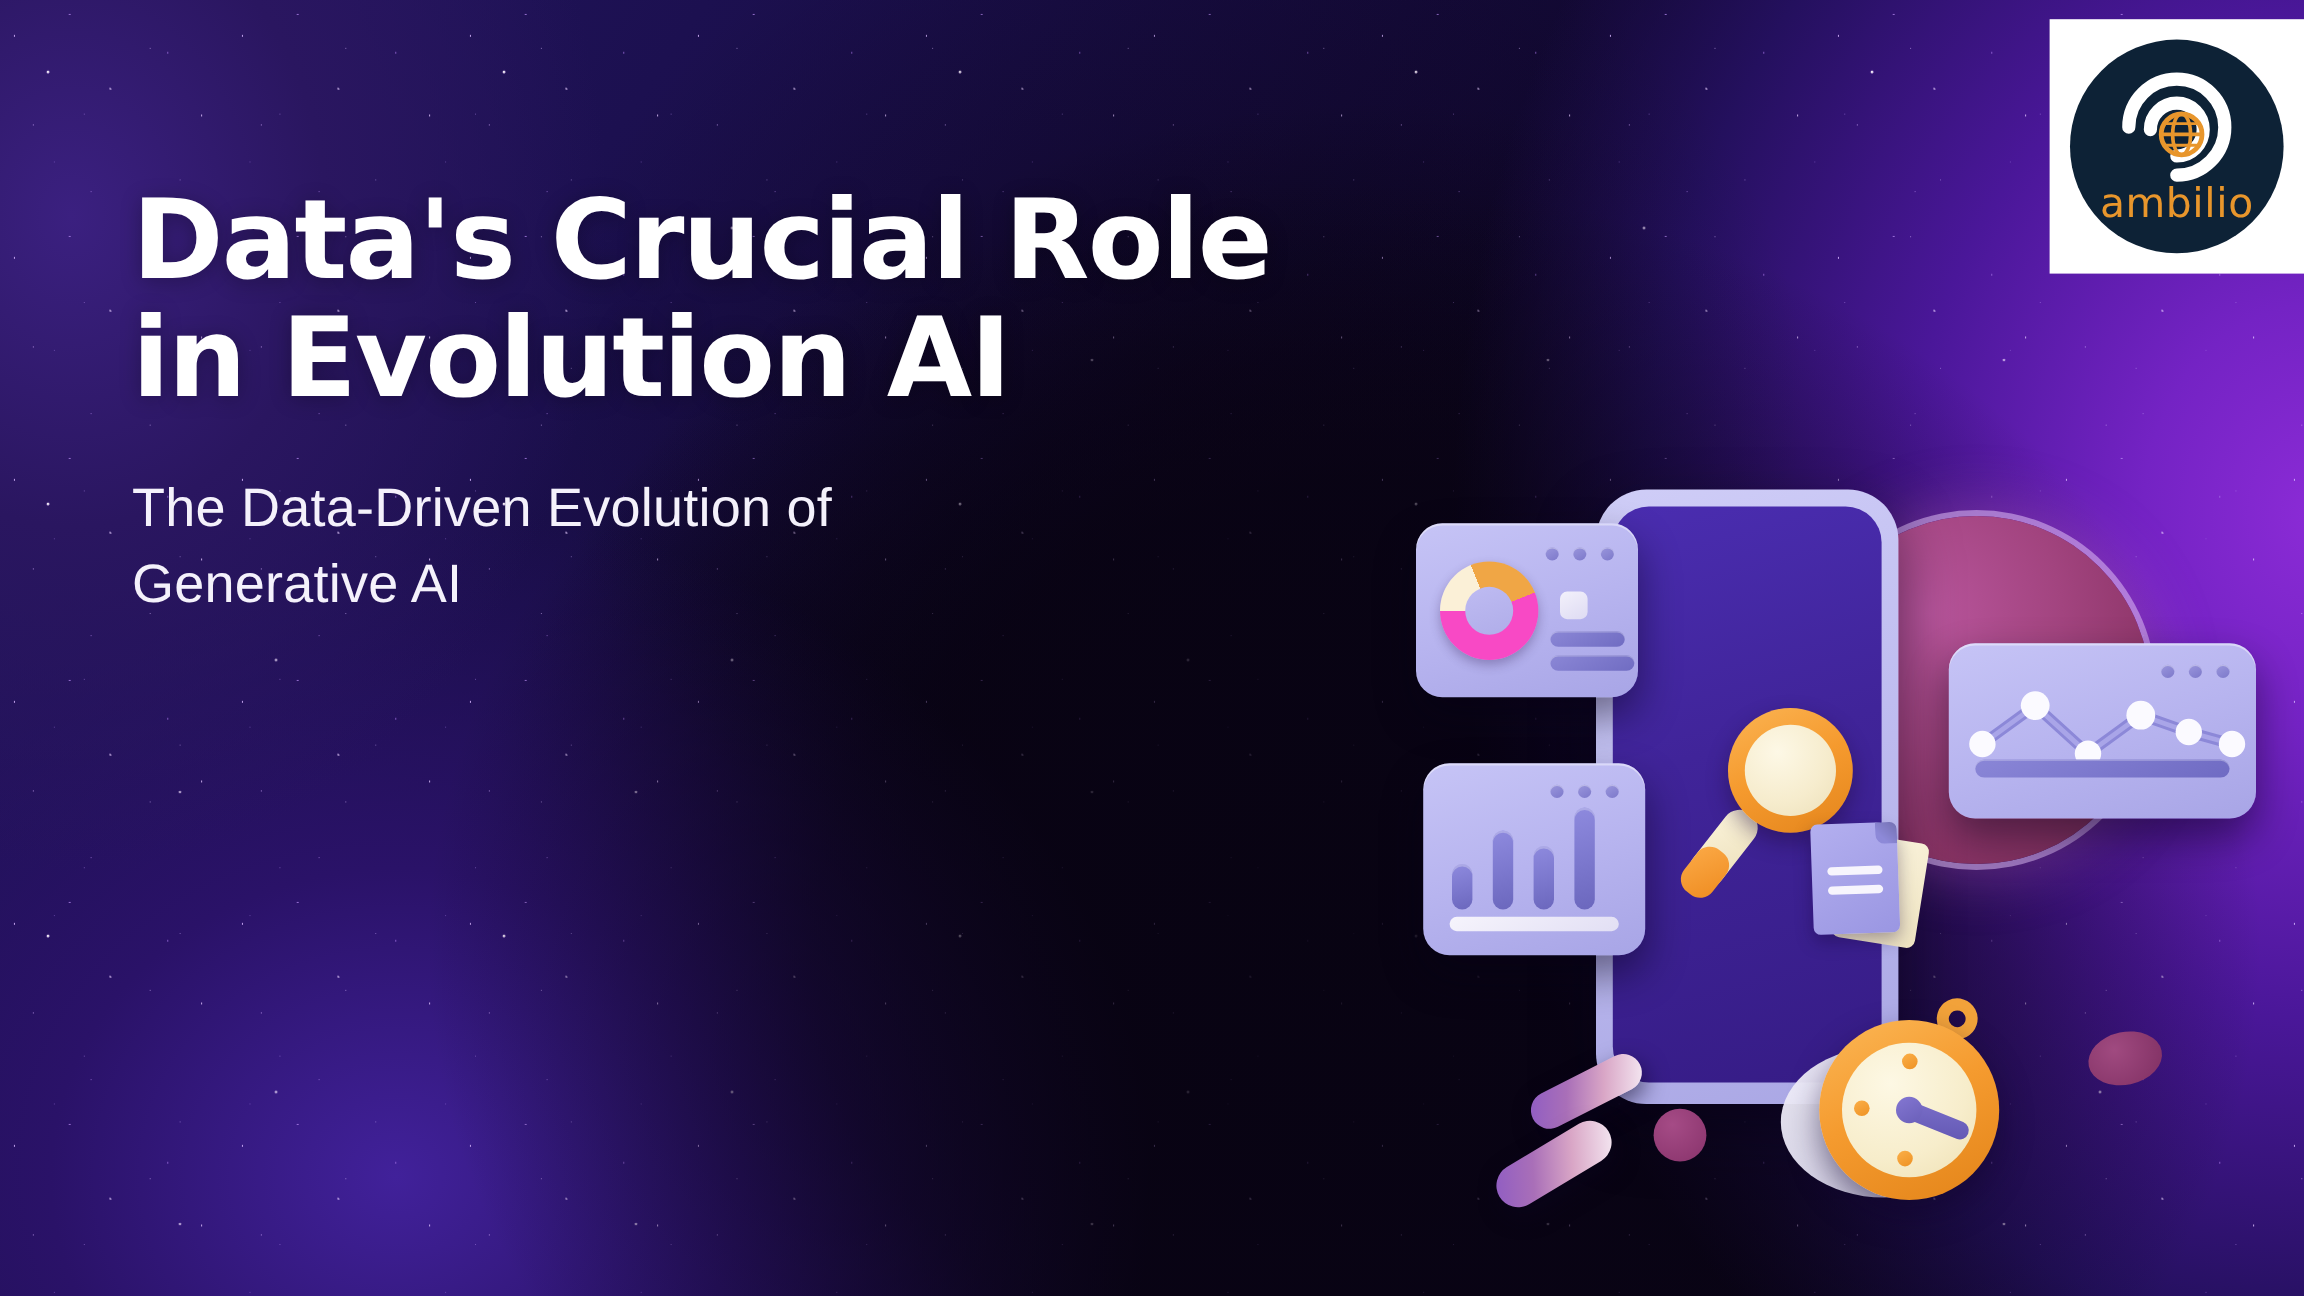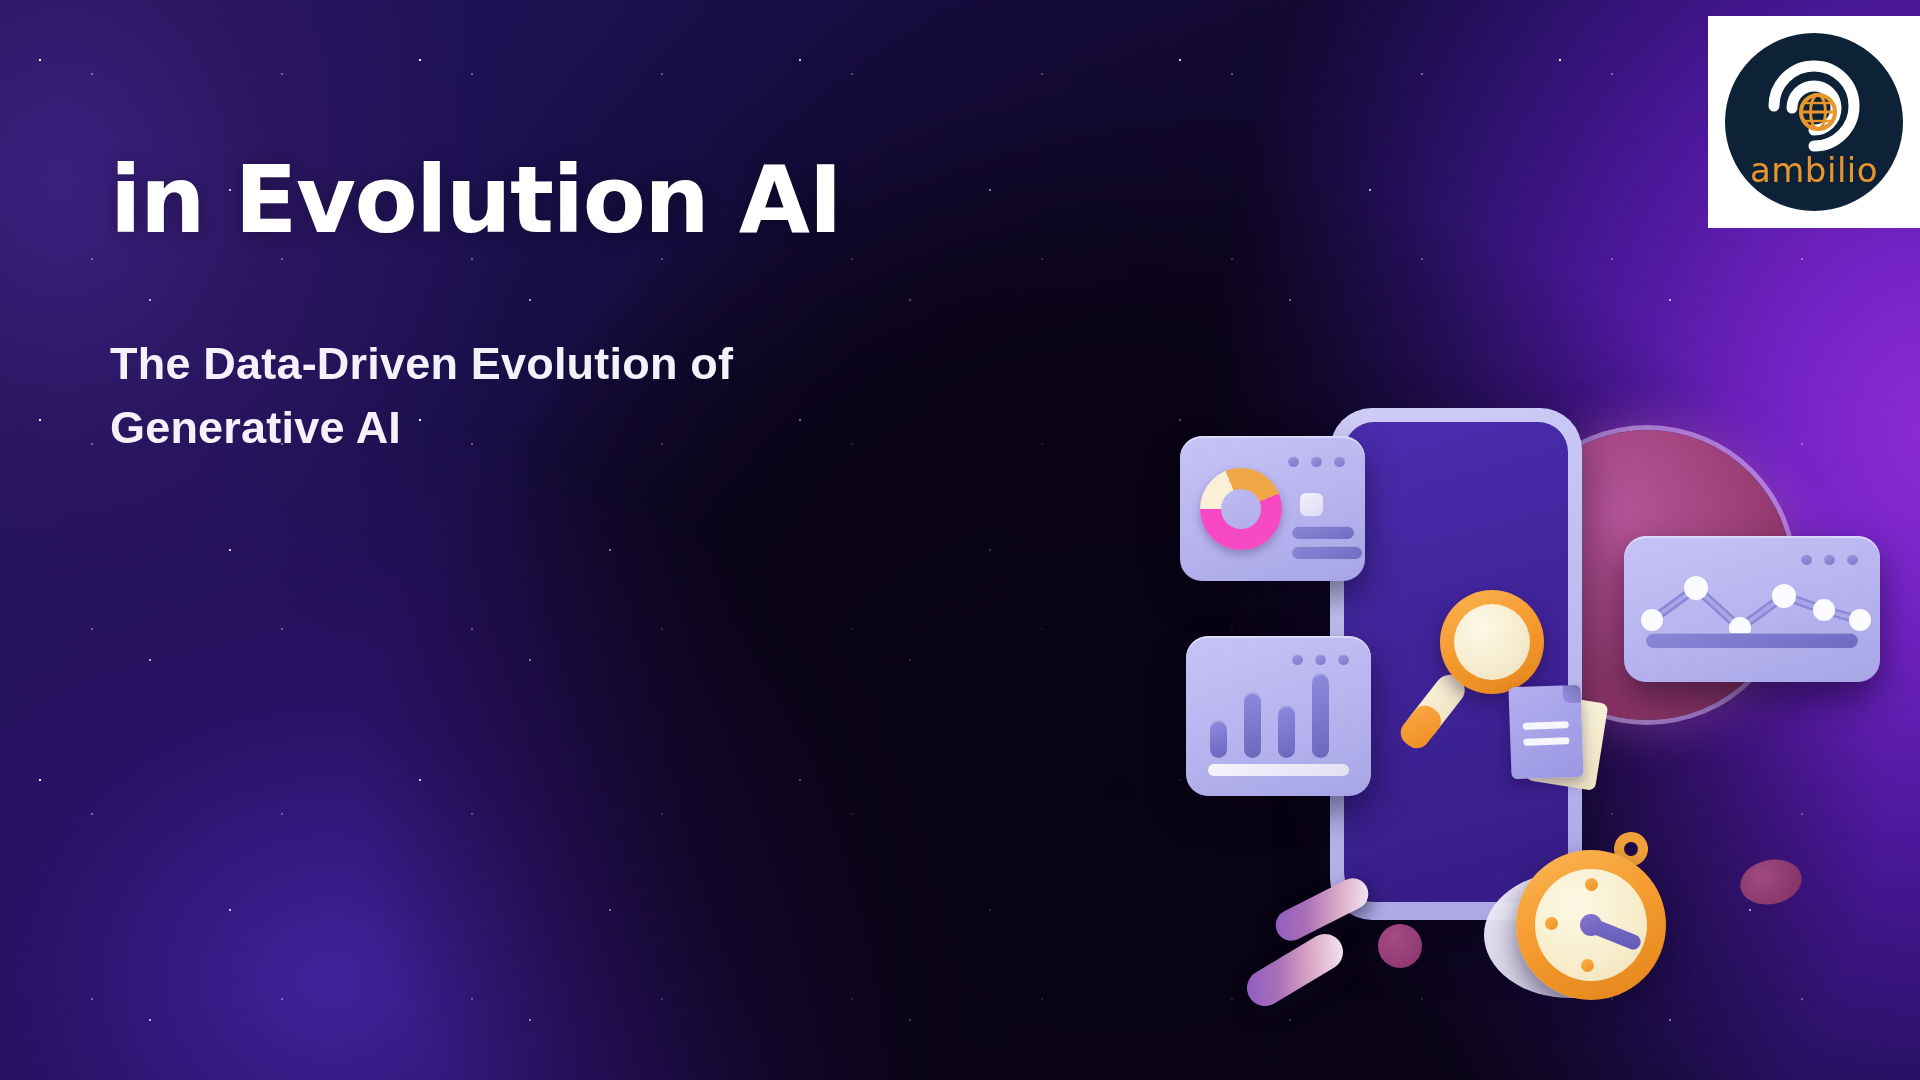--- a/index.html
+++ b/index.html
@@ -62,23 +62,23 @@
   
   .copy { position:absolute; left:110px; top:152px; width:1060px; }
   .headline {
     font-family:"DejaVu Sans", sans-serif;
     font-weight:700; color:#ffffff;
     font-size:92px; line-height:1.07; letter-spacing:-1.5px;
     text-shadow:0 2px 18px rgba(0,0,0,.28);
   }
   .headline .ln { display:block; white-space:nowrap; }
   .subhead {
-    margin-top:82px;
+    margin-top:42px;
     font-family:"Liberation Sans", sans-serif;
-    font-weight:700; color:#f4f1fb;
+    font-weight:400; color:#f4f1fb;
     font-size:45px; line-height:1.42; letter-spacing:.2px;
     max-width:760px;
   }
 
   
   .logo-box {
     position:absolute; right:0; top:16px; width:212px; height:212px;
     background:#ffffff; display:flex; align-items:center; justify-content:center;
   }
   .logo-circle {
@@ -271,20 +271,21 @@
 
 <div id="stage">
 
   <div class="stars s1"></div>
   <div class="stars s2"></div>
   <div class="stars s3"></div>
   <div class="starmask"></div>
 
   <div class="copy">
     <h1 class="headline">
+      <span class="ln">Data's Crucial Role</span>
       <span class="ln">in Evolution AI</span>
     </h1>
     <p class="subhead">The Data-Driven Evolution of Generative AI</p>
   </div>
 
   <div class="logo-box">
     <div class="logo-circle">
       <span class="logo-mark">
         <svg width="112" height="104" viewBox="0 0 112 104" fill="none">
           <path d="M16 56 a40 40 0 1 1 40 40" stroke="#ffffff" stroke-width="11" stroke-linecap="round" fill="none"></path>

